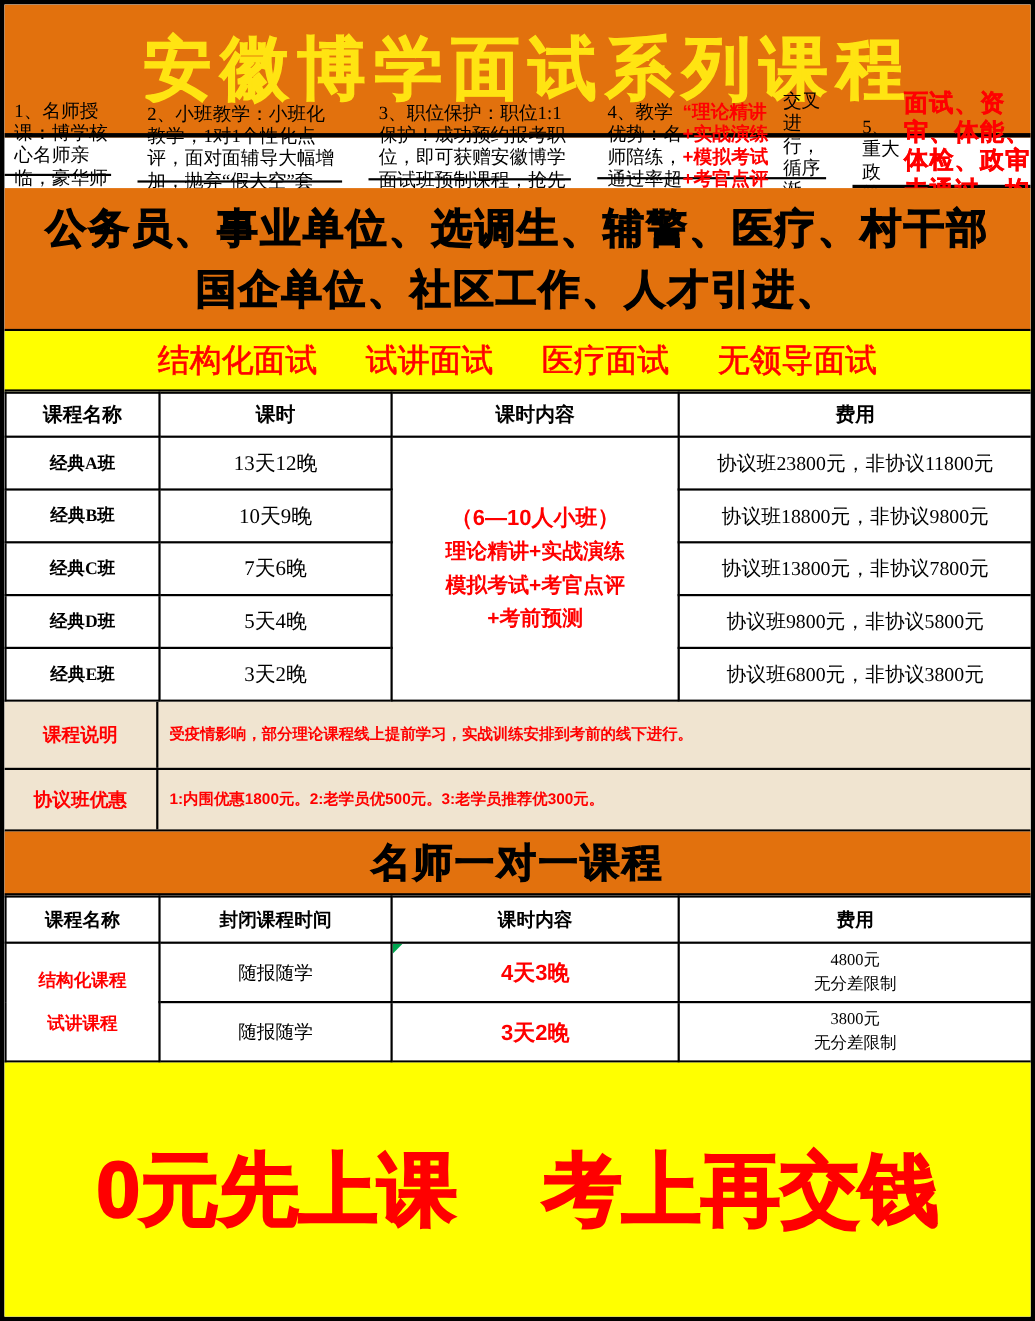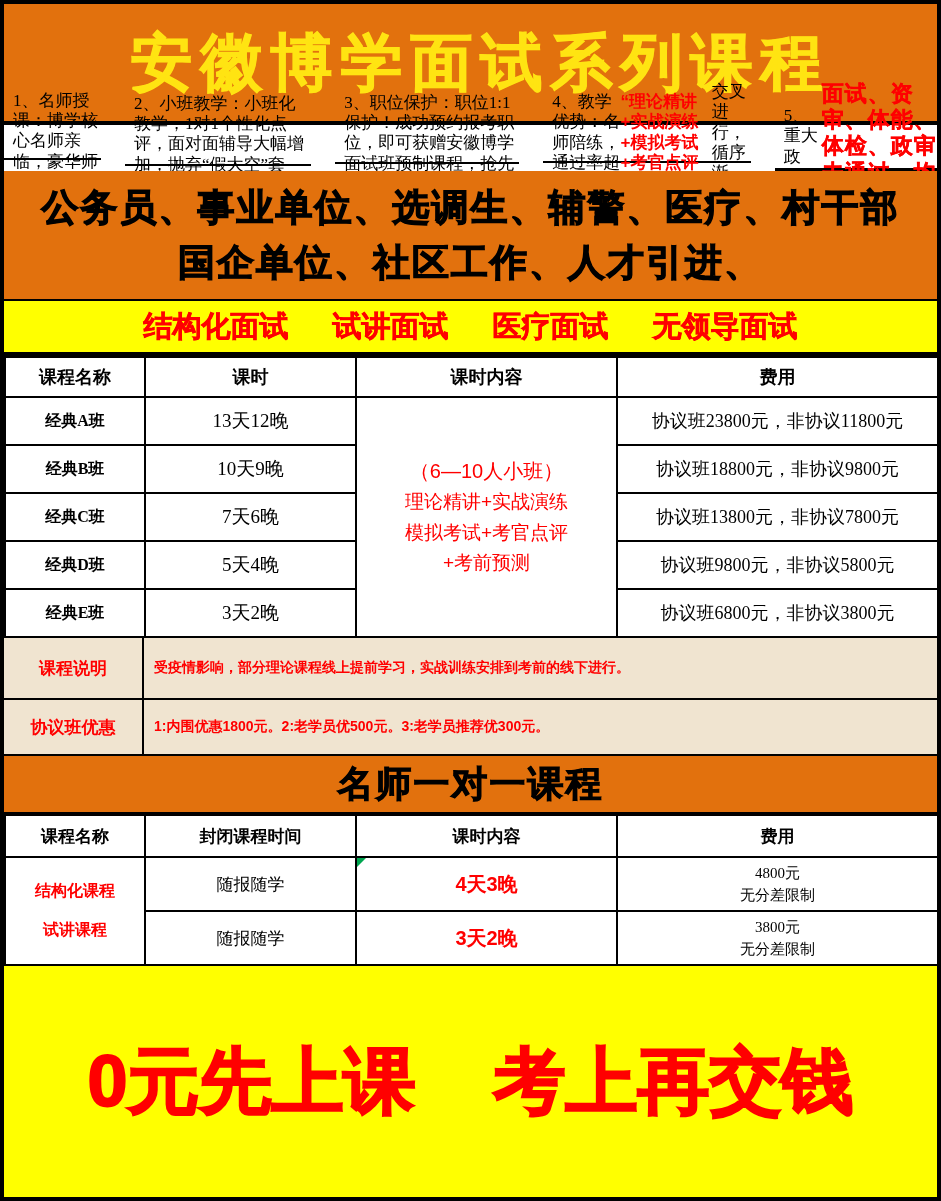--- a/index.html
+++ b/index.html
@@ -23,34 +23,34 @@
   .hl-red-big { color:#FF0000; font-weight:bold; font-size:22px; letter-spacing:1px;
     font-family:"Liberation Sans", sans-serif; -webkit-text-stroke:0.4px #FF0000; padding-left:4px; }
 
   
   .audience { flex:0 0 130px; background:#E2710D; border-bottom:2px solid #000;
     display:flex; flex-direction:column; align-items:center; justify-content:center;
     font-family:"Liberation Sans", sans-serif; font-weight:900; font-size:37px; line-height:1.5;
     color:#000; -webkit-text-stroke:1.2px #000; letter-spacing:2px; }
 
   
-  .exam-strip { flex:0 0 55px; background:#FFFF00; border-bottom:4px solid #000000;
+  .exam-strip { flex:0 0 55px; background:#FFFF00; border-bottom:2px solid #000000;
     display:flex; align-items:center; justify-content:center; gap:44px;
-    font-family:"Liberation Sans", sans-serif; font-weight:bold; font-size:29px; color:#FF0000;
+    font-family:"Liberation Sans", sans-serif; font-weight:normal; font-size:29px; color:#FF0000;
     -webkit-text-stroke:0.6px #FF0000; }
 
   
   table { border-collapse:collapse; table-layout:fixed; width:933px; background:#fff; }
   td, th { border:2px solid #000; text-align:center; vertical-align:middle; overflow:hidden; }
   th { font-size:18px; font-weight:bold; height:40px; font-family:"Liberation Serif", serif; }
   .t1 td { height:48px; }
   .cls-name { font-weight:bold; font-size:16px; }
   .duration { font-size:19px; }
   .fee { font-size:18px; }
-  .content-cell { color:#FF0000; font-weight:normal; font-family:"Liberation Sans", sans-serif;
+  .content-cell { color:#FF0000; font-weight:bold; font-family:"Liberation Sans", sans-serif;
     font-size:19px; line-height:1.6;margin-left:34px; }
   .content-cell .cl-first { font-size:20px; }
 
   
   .note-row { display:flex; border-bottom:2px solid #000; background:#F0E4D0; }
   .note-row.nr1 { height:62px; } .note-row.nr2 { height:56px; }
   .note-label { flex:0 0 140px; border-right:2px solid #000; display:flex; align-items:center;
     justify-content:center; color:#FF0000; font-weight:bold; font-size:17px;
     font-family:Liberation Mono, monospace; }
   .note-content { flex:1; display:flex; align-items:center; padding-left:10px; color:#FF0000;

